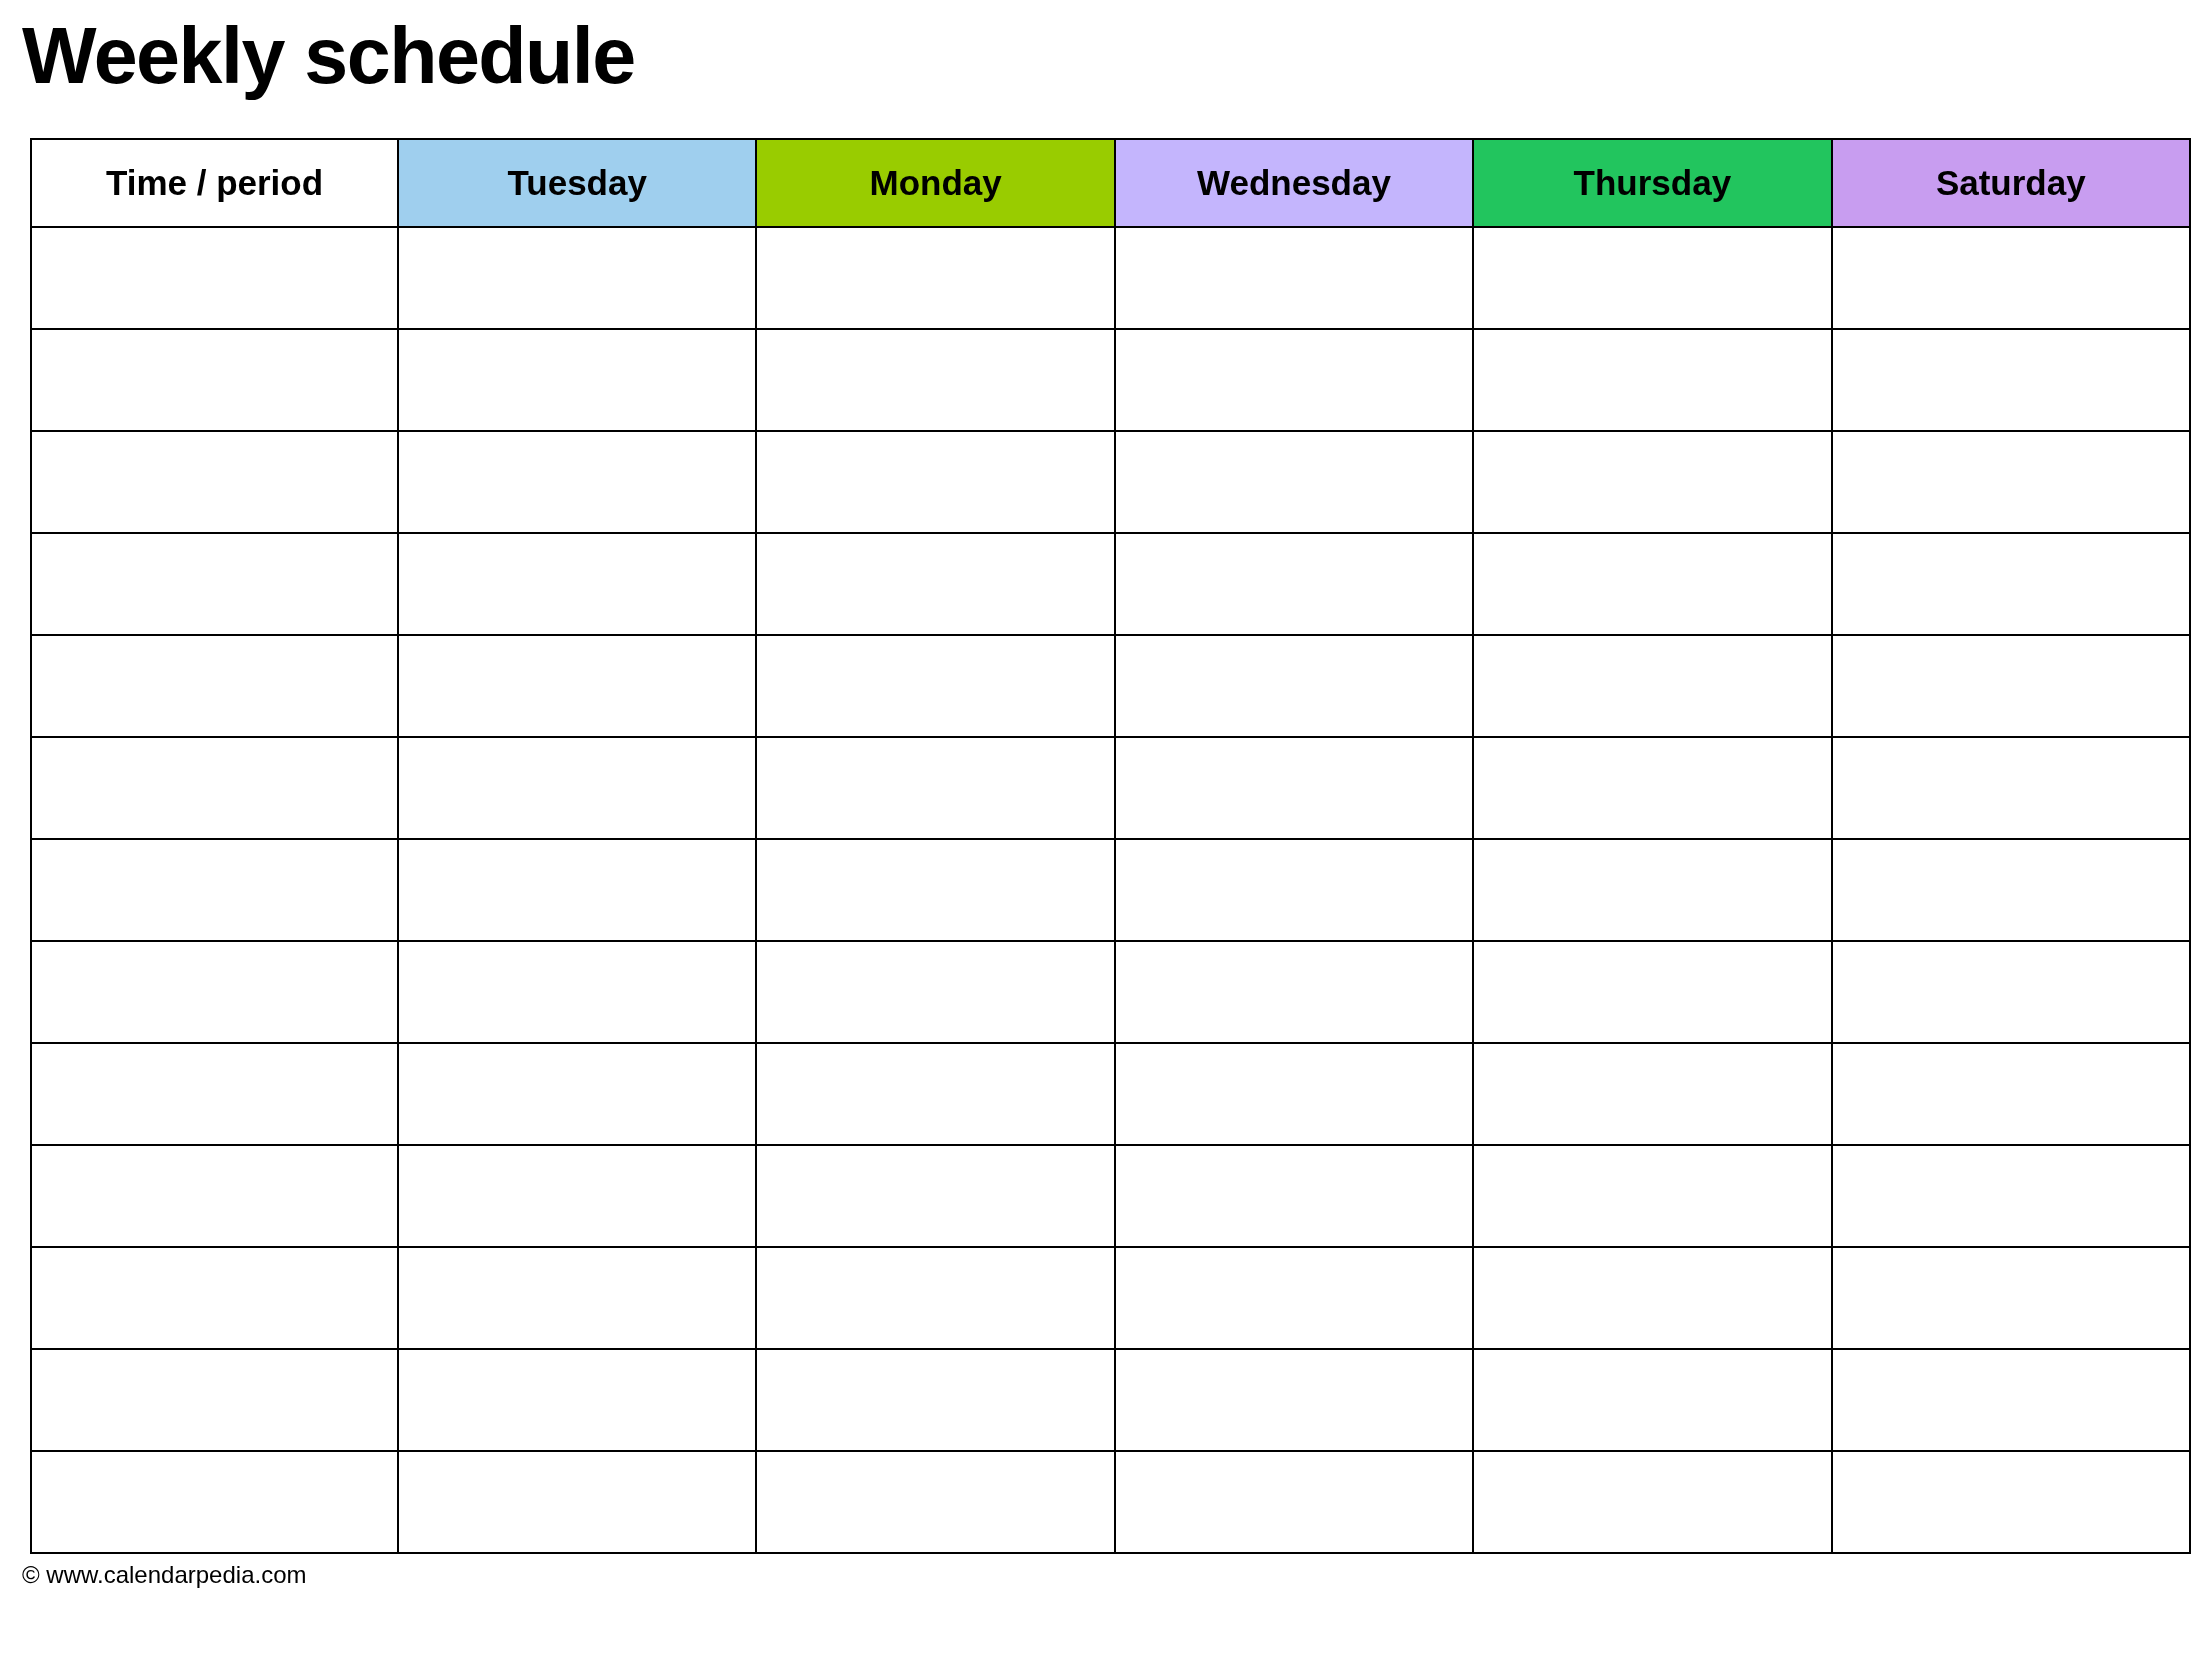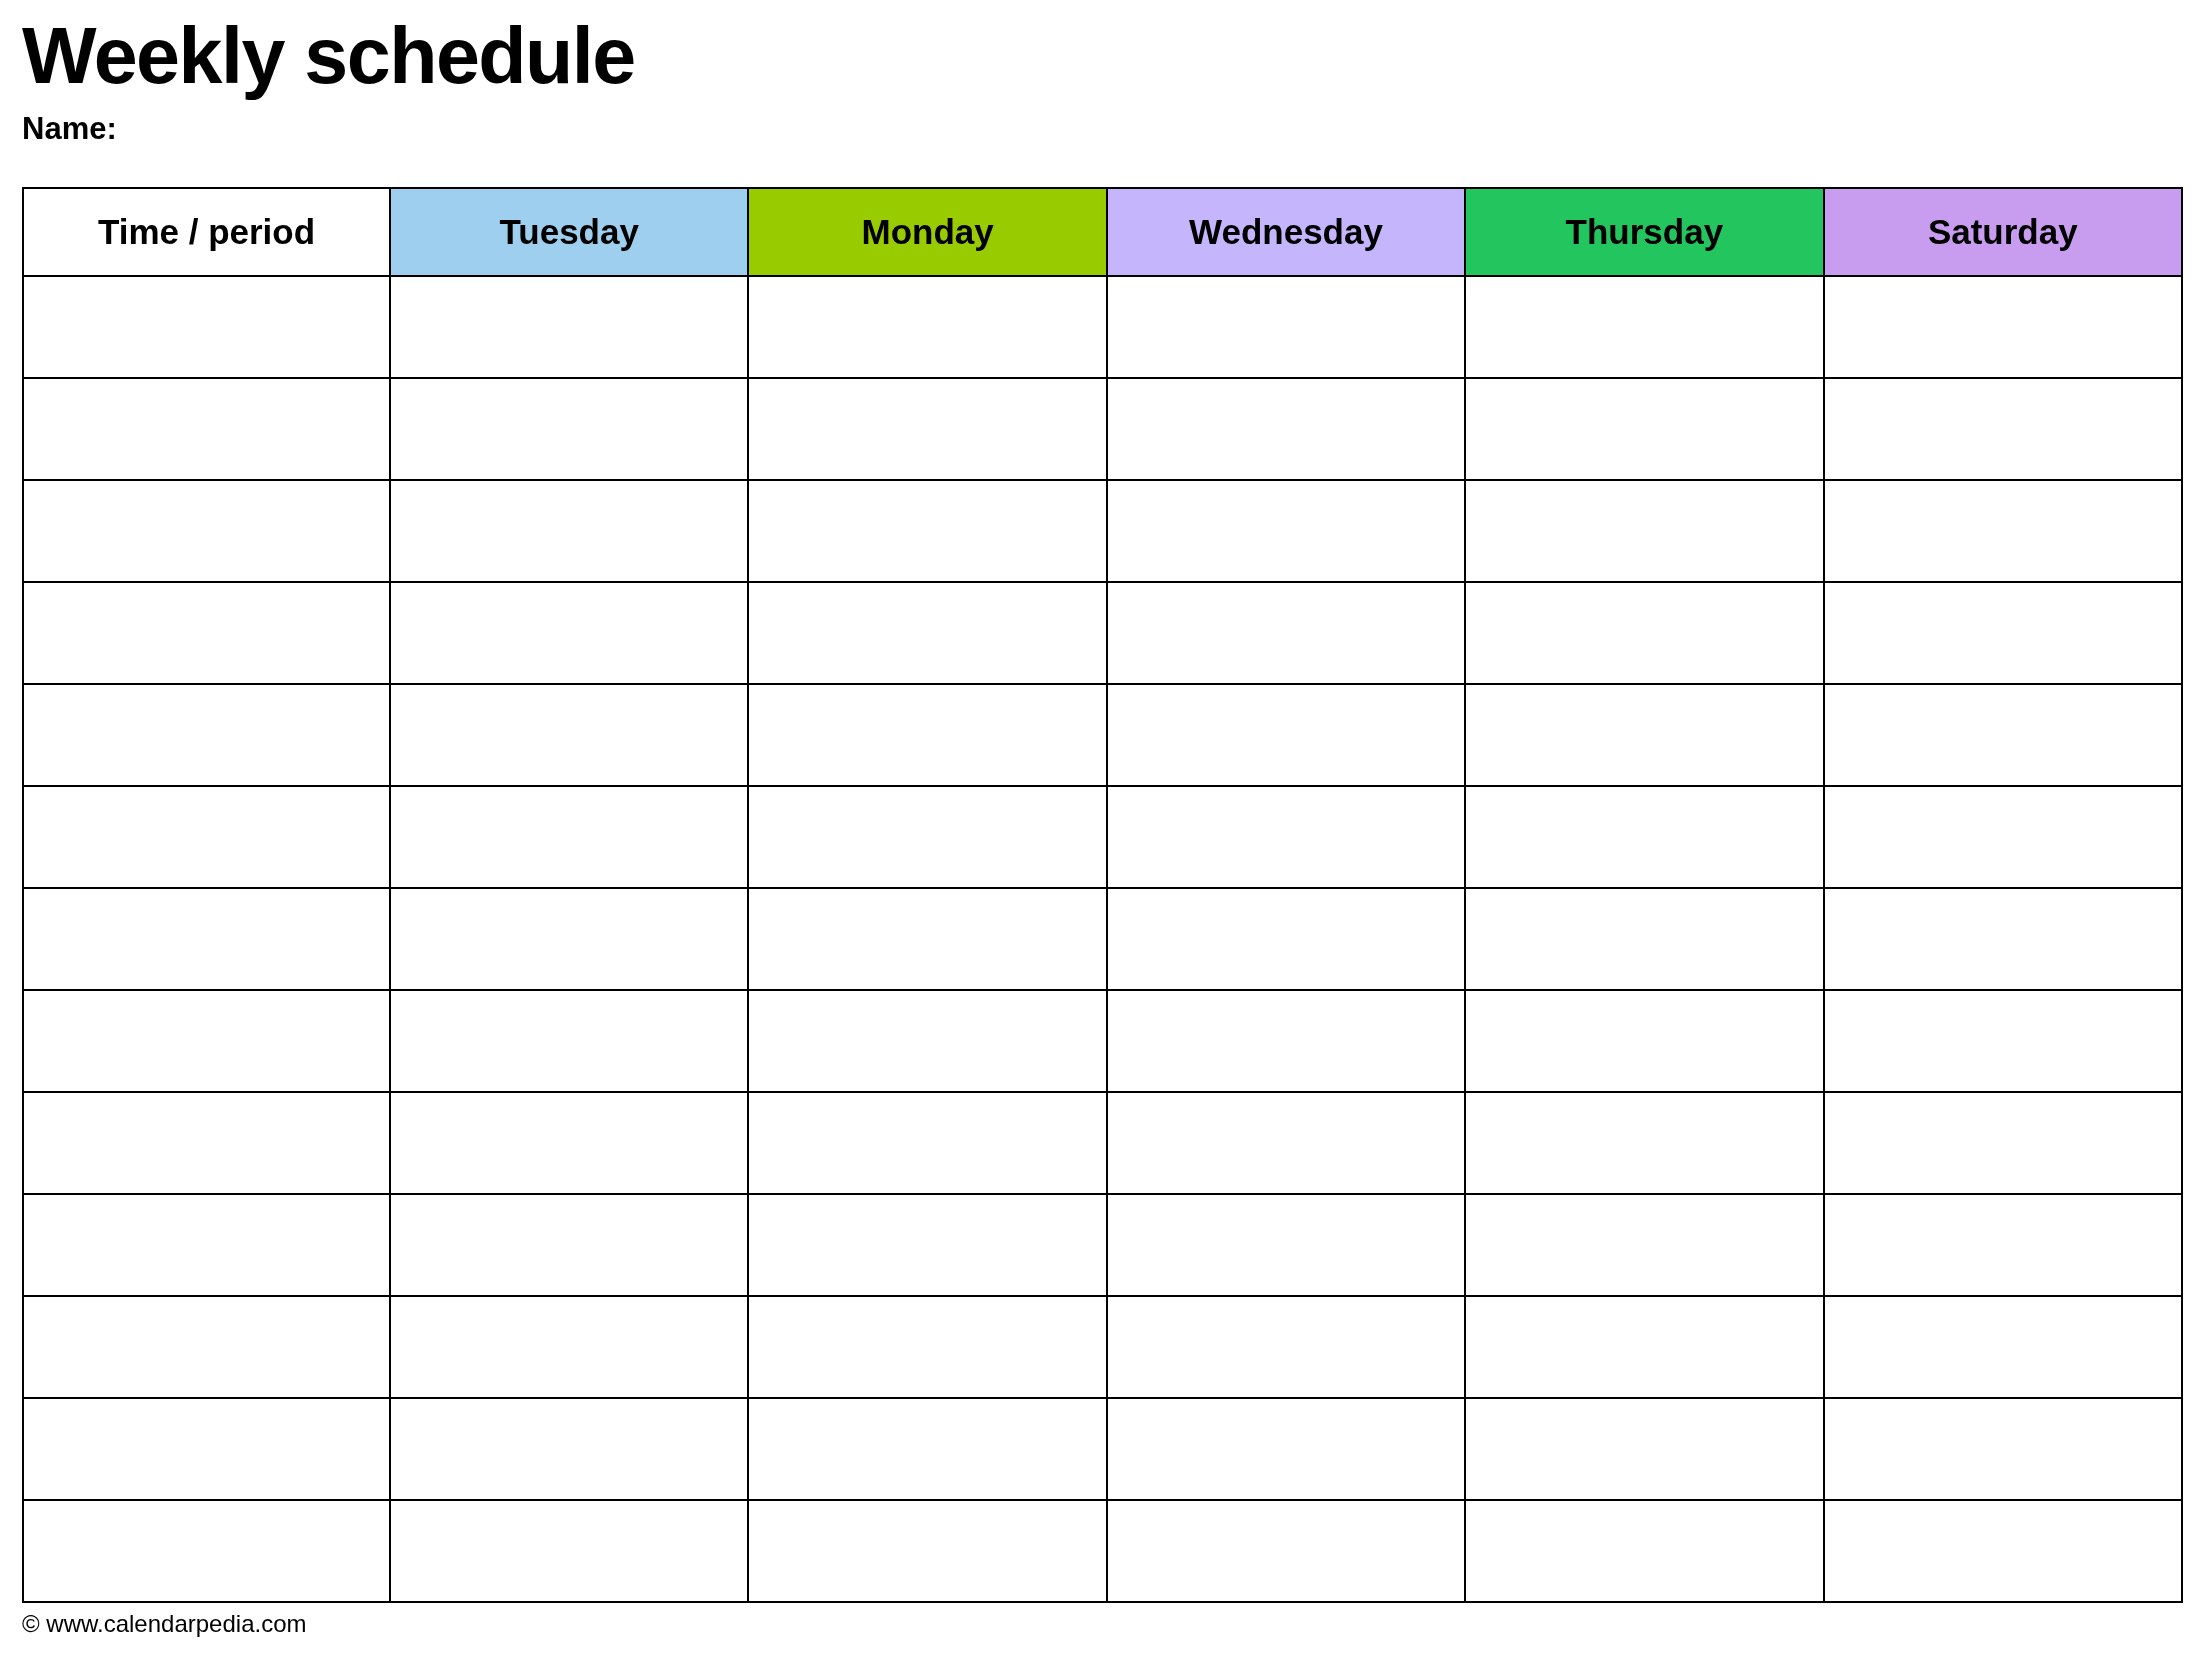--- a/index.html
+++ b/index.html
@@ -58,20 +58,21 @@
       font-size: 22px;
       color: #000;
       font-weight: 400;
       margin-top: -1.5px;
     }
     .schedule-table {
       width: 100%;
       border-collapse: collapse;
       margin-top: 40px;
       table-layout: fixed;
+      margin-left: 8px;
     }
     .schedule-table th, .schedule-table td {
       border: 2.9px solid #000000;
     }
     .schedule-table th {
       height: 88px;
       font-size: 35px;
       font-weight: 900;
       color: #000000;
       text-align: center;
@@ -90,21 +91,20 @@
       margin-top: 7.3px;
       font-weight: 400;
     }
   </style>
 </head>
 <body>
 
 <div class="header-row">
   <div class="title-block">
     <h1 class="page-title">Weekly schedule</h1>
-    <div class="name-label">Name:</div>
   </div>
 </div>
 
 <table class="schedule-table">
   <colgroup>
     <col class="col-time">
     <col class="col-day">
     <col class="col-day">
     <col class="col-day">
     <col class="col-day">

